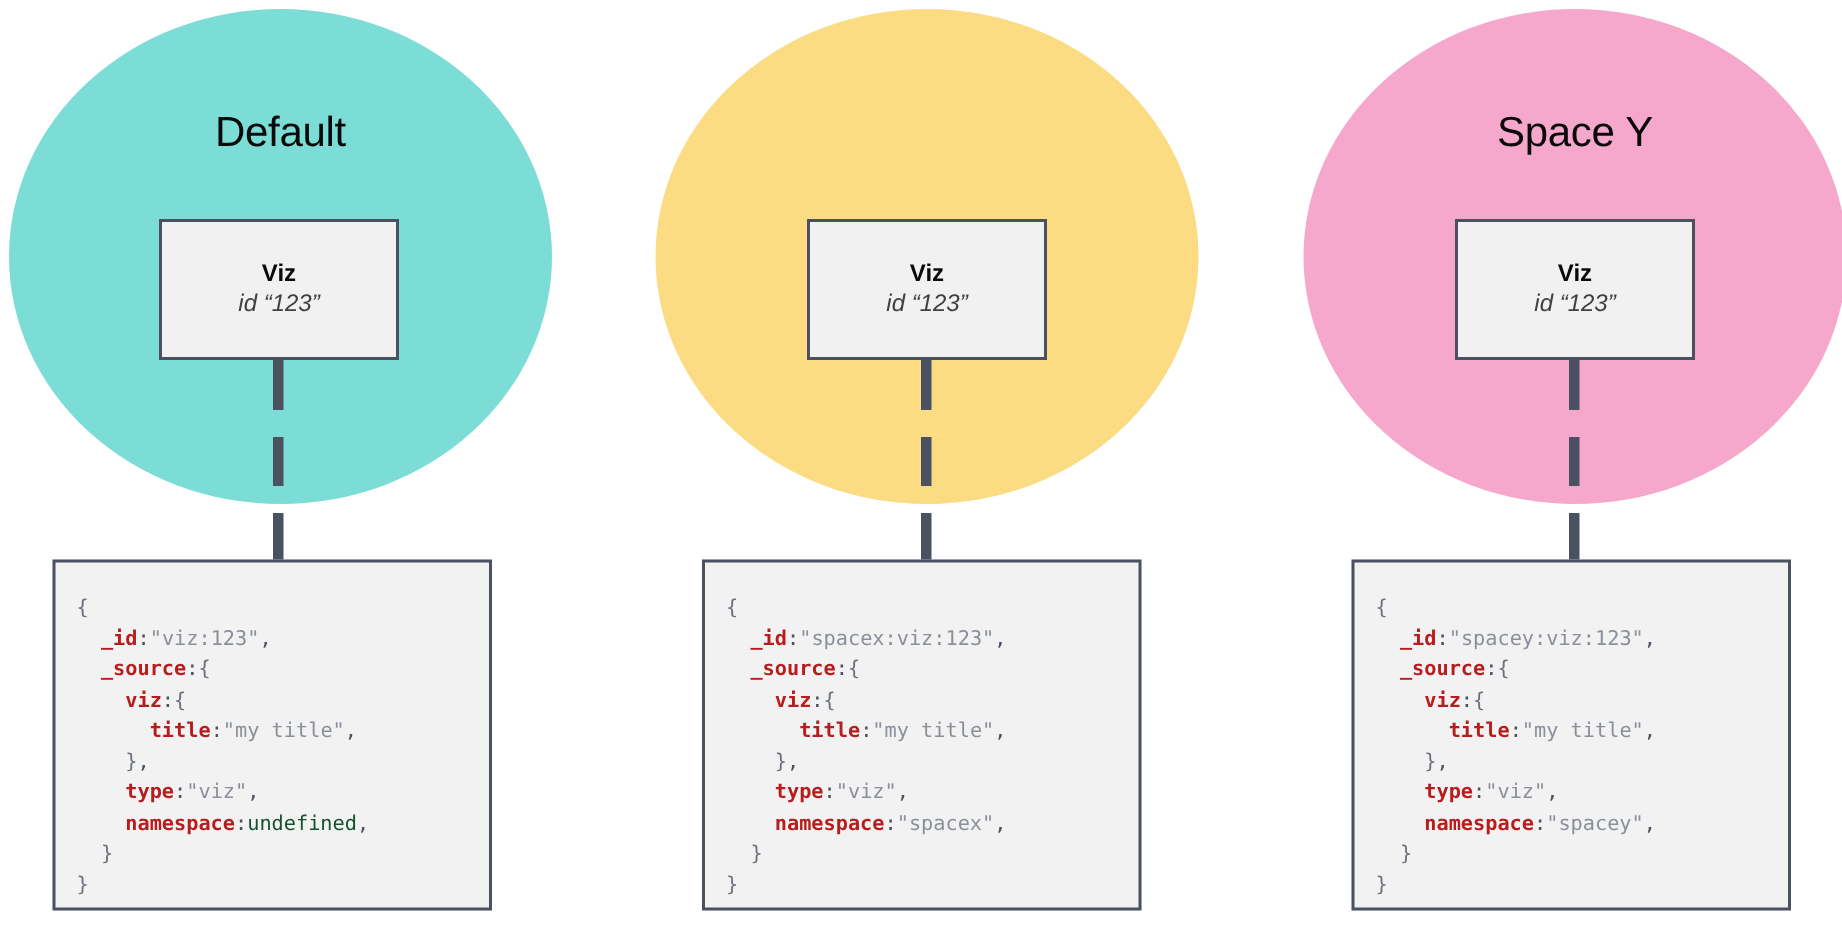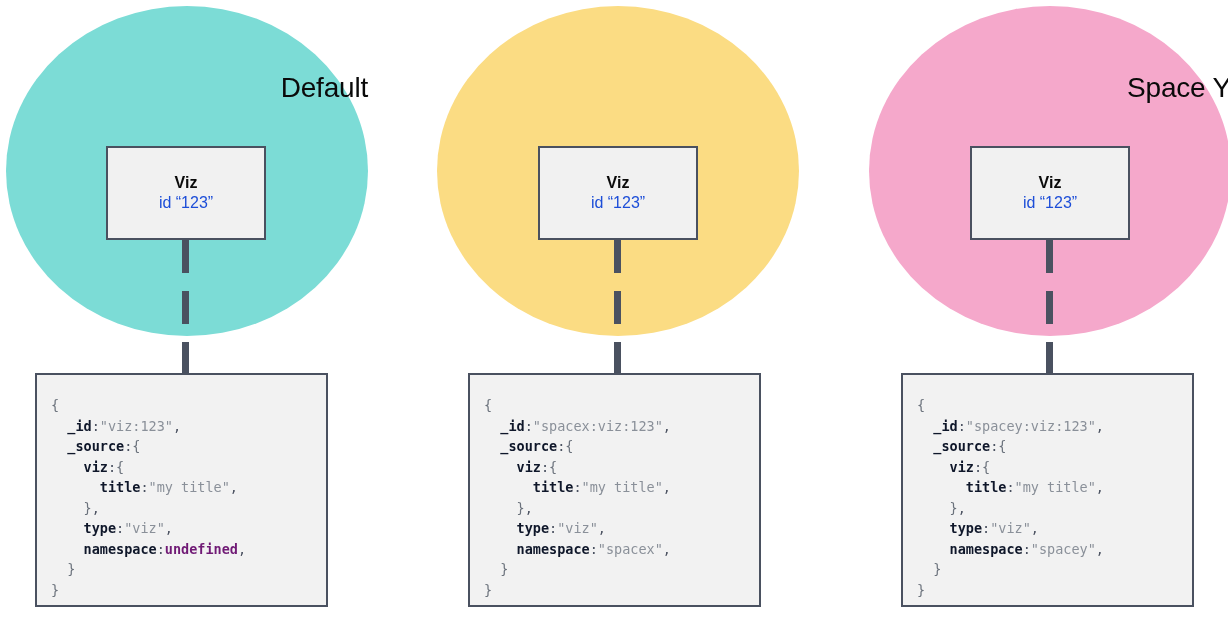--- a/index.html
+++ b/index.html
@@ -28,21 +28,21 @@
     height: 330px;
   }
   .space-circle.c0 { left: 6px;   }
   .space-circle.c1 { left: 437px; }
   .space-circle.c2 { left: 869px; }
 
   .space-title {
     position: absolute;
     top: 74px;
     width: 362px;
-    text-align: right;
+    text-align: center;
     font-family: "Liberation Sans", sans-serif;
     font-size: 28px;
     font-weight: 400;
     color: #0a0a0a;
     letter-spacing: -0.2px;
     line-height: 1;
     white-space: nowrap;
   }
   .space-title.c0 { left: 6px;   }
   .space-title.c1 { left: 437px; }
@@ -70,22 +70,23 @@
     font-family: "Liberation Sans", sans-serif;
     font-size: 16px;
     font-weight: bold;
     color: #0a0a0a;
     line-height: 1.25;
   }
   .viz-id {
     font-family: "Liberation Sans", sans-serif;
     font-size: 16px;
     font-weight: 400;
-    color: #1d4ed8;
+    color: #404040;
     line-height: 1.3;
+    font-style: italic;
   }
 
   
   .connector {
     position: absolute;
     top: 240px;
     width: 7px;
     height: 134px;
     background-image: linear-gradient(
       to bottom,
@@ -116,24 +117,24 @@
   .code-box.c2 { left: 901px; }
 
   pre.code {
     margin: 0;
     font-family: "DejaVu Sans Mono", "Liberation Mono", monospace;
     font-size: 13.5px;
     line-height: 20.5px;
     color: #2f3640;
     white-space: pre;
   }
-  pre.code .k   { color: #0f172a; font-weight: 700; text-align: center; }
+  pre.code .k   { color: #b91c1c; font-weight: 700; text-align: center; }
   pre.code .p   { color: #4a5160; font-weight: 400; }
   pre.code .s   { color: #8a9099; font-weight: 400; }
-  pre.code .u   { color: #701a75; font-weight: 700; }
+  pre.code .u   { color: #14532d; font-weight: 400; }
   pre.code .br  { color: #6b727c; font-weight: 400; }
 </style>
 </head>
 <body>
 
 <div id="canvas">
 
   <div class="space-circle c0" style="background: rgb(124, 220, 214);"></div>
   <div class="space-title c0">Default</div>
 

